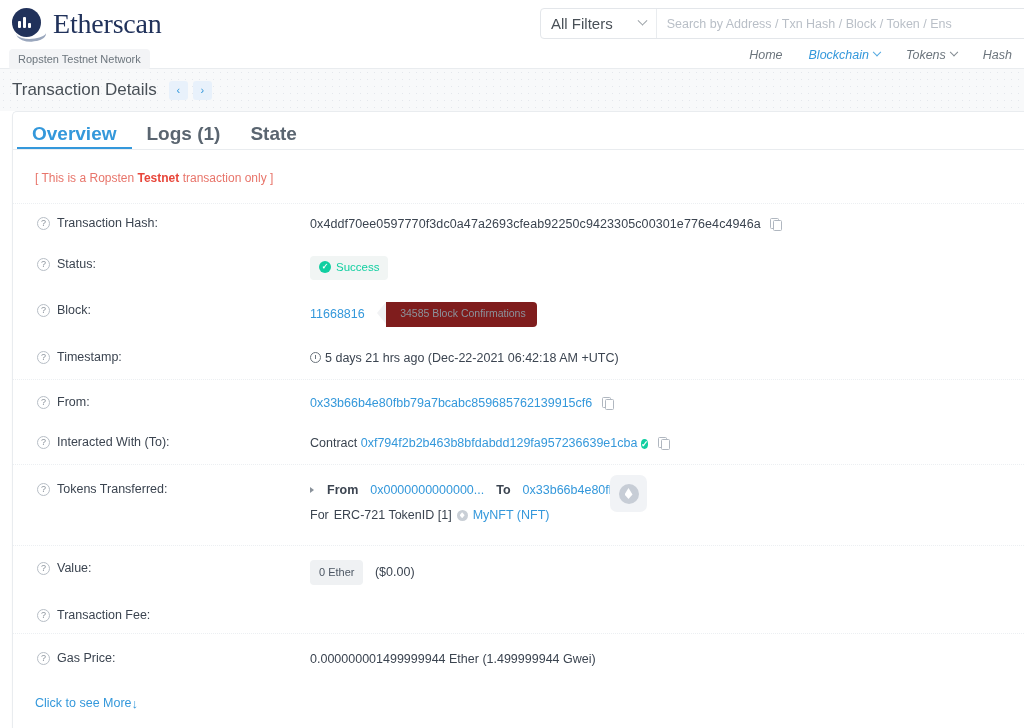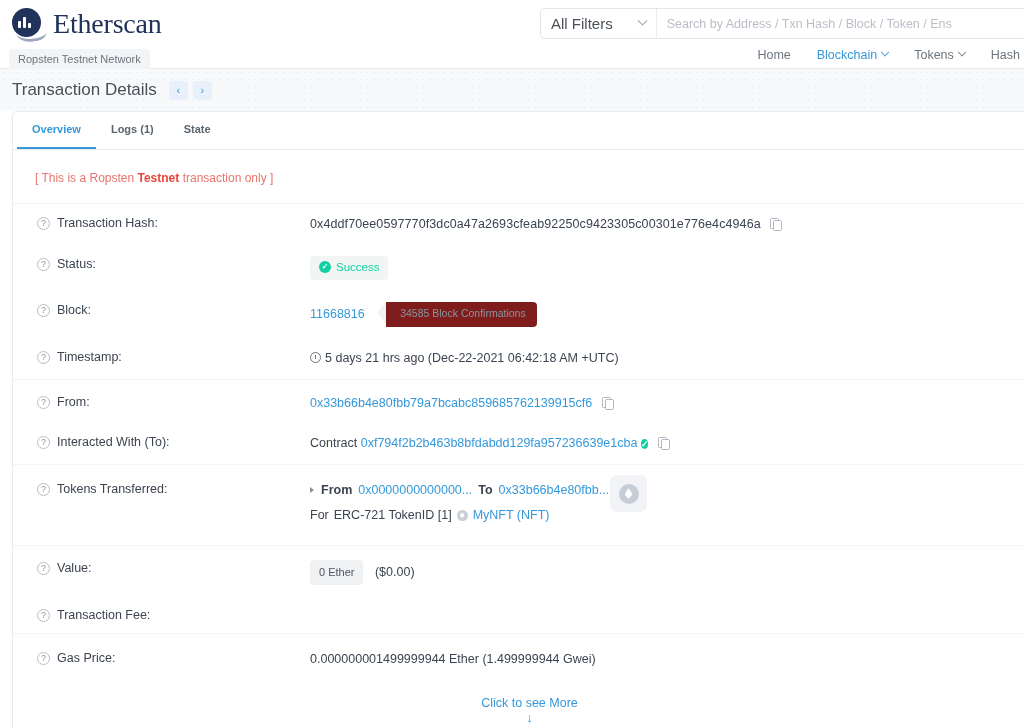--- a/index.html
+++ b/index.html
@@ -105,22 +105,23 @@
     padding: 0 10px;
     font-family: "Liberation Sans", sans-serif;
     background: transparent;
   }
   .search-input::placeholder { color: #b9bfc7; }
 
   .mainnav {
     position: absolute;
     right: 0; top: 48px;
     display: flex; align-items: center; gap: 26px;
-    padding-right: 4px;
+    padding-right: 12px;
     font-size: 12.5px;
+    font-style: italic;
   }
   .navitem { color: #6c757d; display: flex; align-items: center; gap: 5px; white-space: nowrap; }
   .navitem.active { color: #3498db; }
   .navitem .chev { width: 6px; height: 6px; border-color: currentColor; opacity: .85; }
 
   
   .headband {
     position: relative;
     height: 42px;
     background: #f8f9fa;
@@ -158,21 +159,21 @@
     height: 670px;
   }
   .tabs {
     display: flex;
     gap: 0;
     border-bottom: 1px solid #e9ecef;
     padding: 0 0 0 4px;
     height: 38px;
   }
   .tab {
-    font-size: 11px;
+    font-size: 19px;
     font-weight: bold;
     color: #5a6570;
     padding: 11px 15px 2px;
     border-bottom: 2px solid transparent;
     white-space: nowrap;
   }
   .tab.active {
     color: #3498db;
     border-bottom-color: #3498db;
   }
@@ -296,21 +297,21 @@
     background: #e8f3fb;
     color: #6aaee0;
     font-size: 10.5px;
     padding: 3px 7px 4px;
     border-radius: 4px;
     margin-left: 5px;
     vertical-align: 1px;
   }
 
   .tokenrow .val { position: relative; }
-  .tok-line1 { display: flex; align-items: center; gap: 6px; flex-wrap: wrap; }
+  .tok-line1 { display: flex; align-items: center; gap: 12px; flex-wrap: wrap; }
   .tri {
     width: 0; height: 0;
     border-left: 4px solid #8a929b;
     border-top: 3.5px solid transparent;
     border-bottom: 3.5px solid transparent;
     margin-right: 1px;
   }
   .tok-line2 { margin-top: 6px; display: flex; align-items: center; gap: 5px; color: #3b4450; }
   .tok-dot {
     width: 11px; height: 11px; border-radius: 50%;
@@ -338,21 +339,21 @@
   }
   .nft-thumb .dia {
     width: 8px; height: 11px; background: #ffffff;
     clip-path: polygon(50% 0, 100% 58%, 50% 100%, 0 58%);
   }
 
   .seemore {
     padding: 16px 0 0 22px;
     font-size: 12.5px;
     color: #3498db;
-    display: flex; align-items: center;  flex-direction: column;
+    display: flex; align-items: center; 
   }
   .arrow-down {
     display: inline-block;
     color: #3498db;
     font-size: 13px;
     font-weight: bold;
   }
   .bold { font-weight: bold; }
 </style>
 </head>

